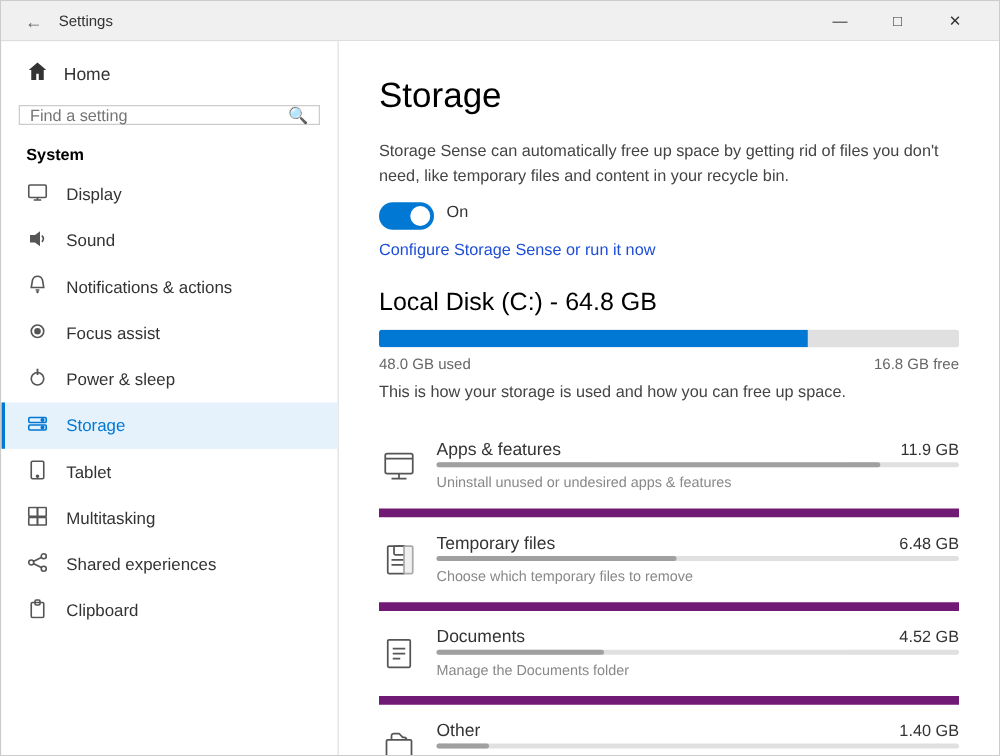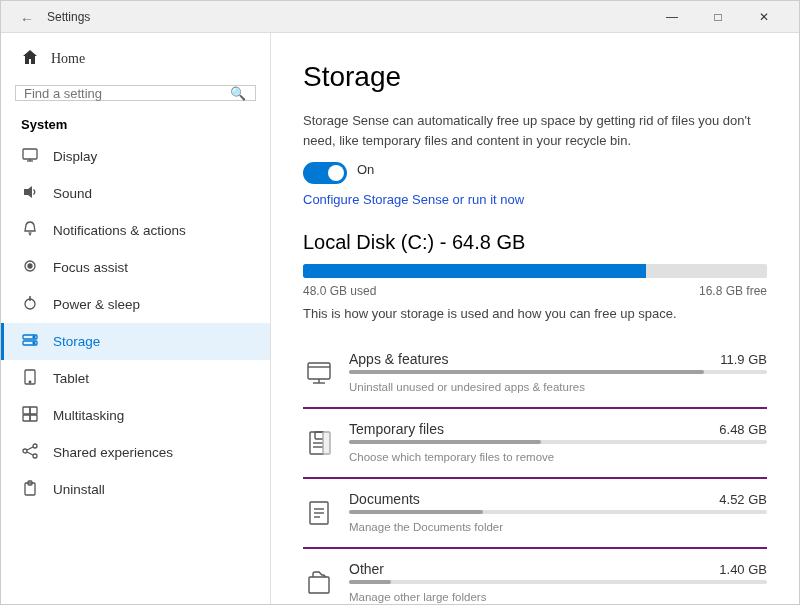--- a/index.html
+++ b/index.html
@@ -78,21 +78,20 @@
       padding-top: 8px;
     }
     .sidebar-home {
       display: flex;
       align-items: center;
       padding: 8px 20px;
       cursor: pointer;
       font-size: 14px;
       color: #333;
       gap: 12px;
-      font-family: Liberation Serif, serif;
     }
     .search-box {
       margin: 8px 14px 12px 14px;
       display: flex;
       align-items: center;
       border: 1px solid #ccc;
       height: 16px;
       padding: 0 8px;
       background: #fff;
     }
@@ -230,21 +229,21 @@
     .disk-note {
       font-size: 13px;
       color: #444;
       margin-bottom: 18px;
     }
 
     .storage-item {
       display: flex;
       align-items: center;
       padding: 12px 0;
-      border-bottom: 2px solid #701a75;
+      border-bottom: 7px solid #701a75;
       gap: 14px;
     }
     .storage-item-icon {
       width: 32px;
       height: 32px;
       display: flex;
       align-items: center;
       justify-content: center;
       flex-shrink: 0;
     }
@@ -416,21 +415,21 @@
         <span>Shared experiences</span>
       </div>
 
       <div class="nav-item">
         <span class="nav-icon">
           <svg width="16" height="16" viewBox="0 0 16 16" fill="none" stroke="#555" stroke-width="1.3">
             <rect x="3" y="3" width="10" height="12" rx="1"></rect>
             <rect x="6" y="1" width="4" height="4" rx="1"></rect>
           </svg>
         </span>
-        <span>Uninstall</span>
+        <span>Clipboard</span>
       </div>
     </div>
 
     <div class="main-panel">
       <h1 class="page-title">Storage</h1>
 
       <p class="storage-sense-desc">Storage Sense can automatically free up space by getting rid of files you don't need, like temporary files and content in your recycle bin.</p>
 
       <div class="toggle-row">
         <div class="toggle">

